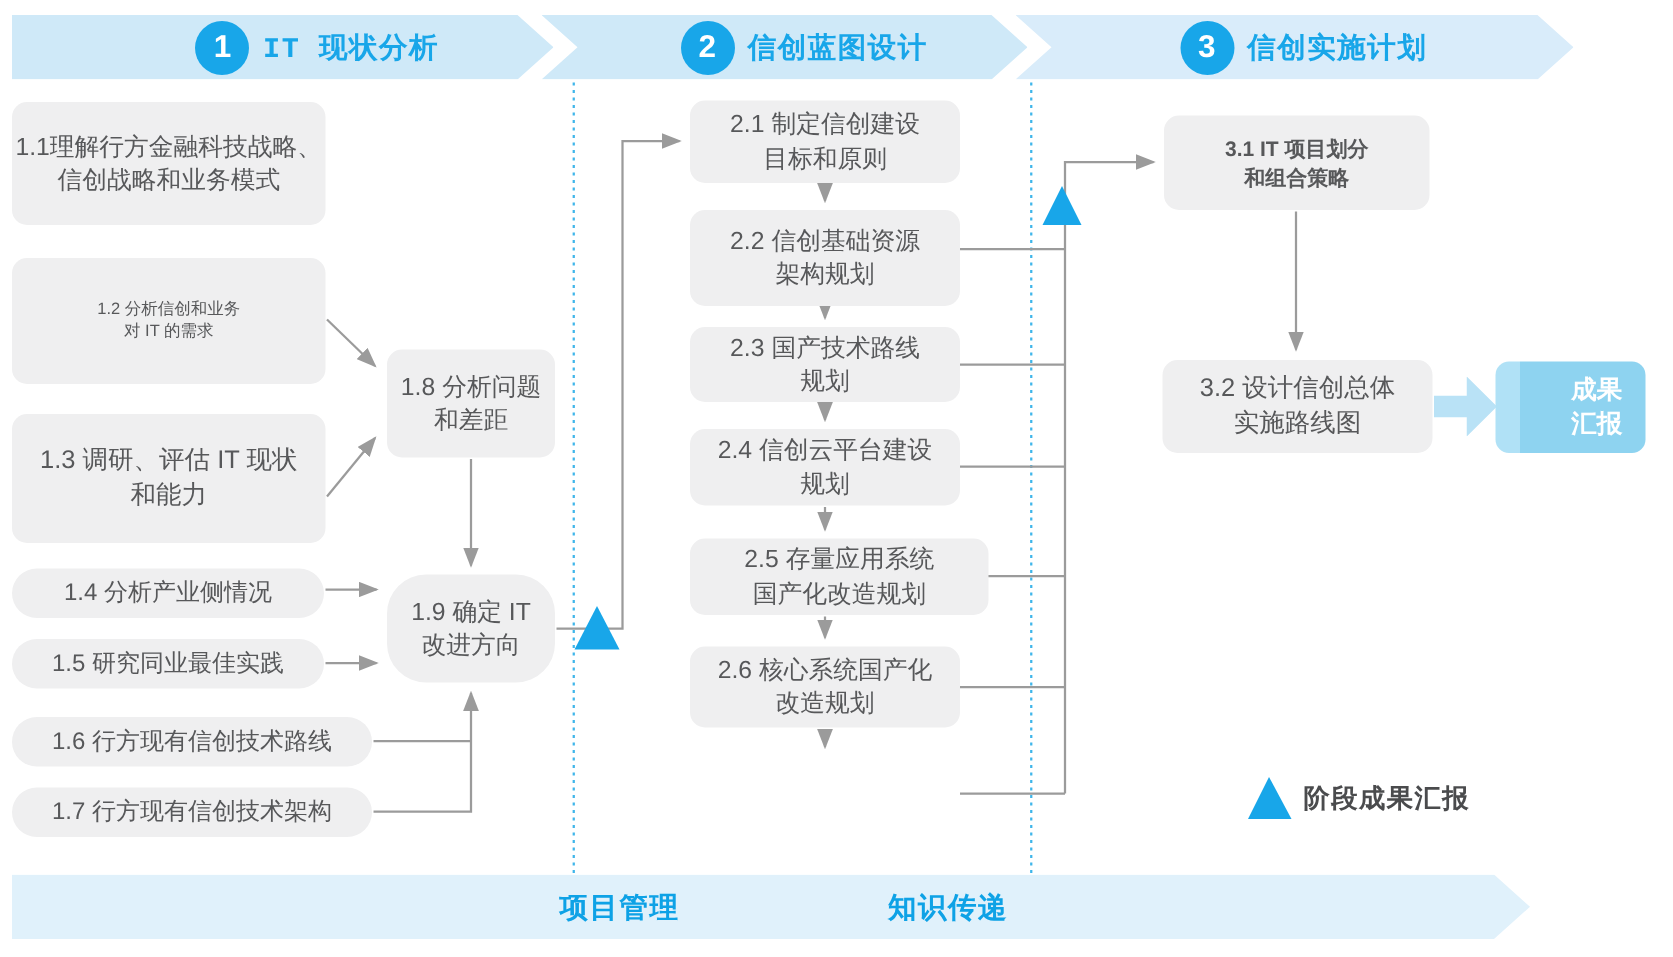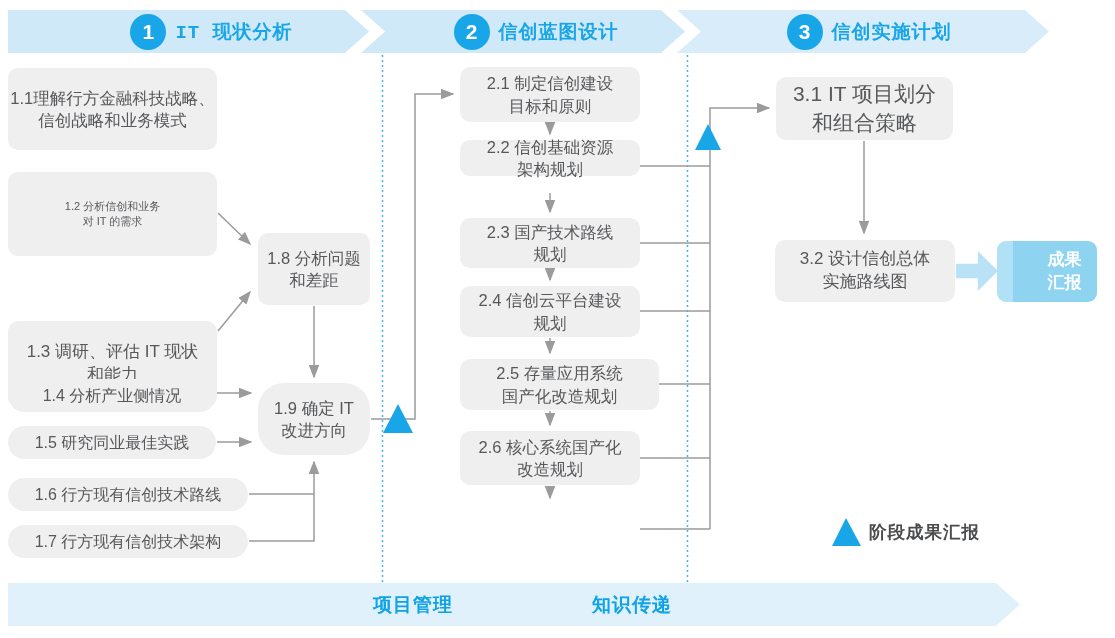--- a/index.html
+++ b/index.html
@@ -21,37 +21,37 @@
 
   
   .box { position:absolute; background:#efeff0; border-radius:10px; color:#57585a;
          display:flex; align-items:center; justify-content:center; text-align:center;
          font-size:16.5px; line-height:1.35; z-index:2; }
   .box span { white-space:pre-line; }
   .pill { border-radius:17px; font-size:16px; }
 
   .b1_1 { left:8px;  top:68px;  width:209px; height:82px; font-size:16.5px; }
   .b1_2 { left:8px;  top:172px; width:209px; height:84px; font-size:11px; }
-  .b1_3 { left:8px;  top:276px; width:209px; height:86px; font-size:17px;margin-top:45px; }
+  .b1_3 { left:8px;  top:276px; width:209px; height:86px; font-size:17px; }
   .b1_4 { left:8px;  top:379px; width:208px; height:33px; }
   .b1_5 { left:8px;  top:426px; width:208px; height:33px; }
   .b1_6 { left:8px;  top:478px; width:240px; height:33px; }
   .b1_7 { left:8px;  top:525px; width:240px; height:33px; }
   .b1_8 { left:258px; top:233px; width:112px; height:72px; }
   .b1_9 { left:258px; top:383px; width:112px; height:72px;border-radius:26px; }
 
   .b2_1 { left:460px; top:67px;  width:180px; height:55px; }
-  .b2_2 { left:460px; top:140px; width:180px; height:36px; }
+  .b2_2 { left:460px; top:140px; width:180px; height:64px; }
   .b2_3 { left:460px; top:218px; width:180px; height:50px; }
   .b2_4 { left:460px; top:286px; width:180px; height:51px; }
   .b2_5 { left:460px; top:359px; width:199px; height:51px; }
   .b2_6 { left:460px; top:431px; width:180px; height:54px; }
   .b2_7 { left:460px; top:504px; width:180px; height:51px; }
 
-  .b3_1 { left:776px; top:77px;  width:177px; height:63px; font-size:21px; }
+  .b3_1 { left:776px; top:77px;  width:177px; height:63px; font-size:14px;font-weight:bold; }
   .b3_2 { left:775px; top:240px; width:180px; height:62px; font-size:17px; }
 
   .result-box { position:absolute; left:997px; top:241px; width:100px; height:61px; border-radius:9px;
                 background:linear-gradient(90deg,#b0e1f6 0 16%, #8ed3f0 16%);
                 color:#fff; font-weight:bold; font-size:17px; line-height:1.35;
                 display:flex; align-items:center; justify-content:center; text-align:center; z-index:2; }
   .result-box span { white-space:pre-line;margin-left:35px; }
 
   .block-arrow { position:absolute; left:956px; top:251px; width:42px; height:40px; background:#b9e2f6; z-index:2;
                  clip-path:polygon(0 32%, 52% 32%, 52% 0, 100% 50%, 52% 100%, 52% 68%, 0 68%); }

